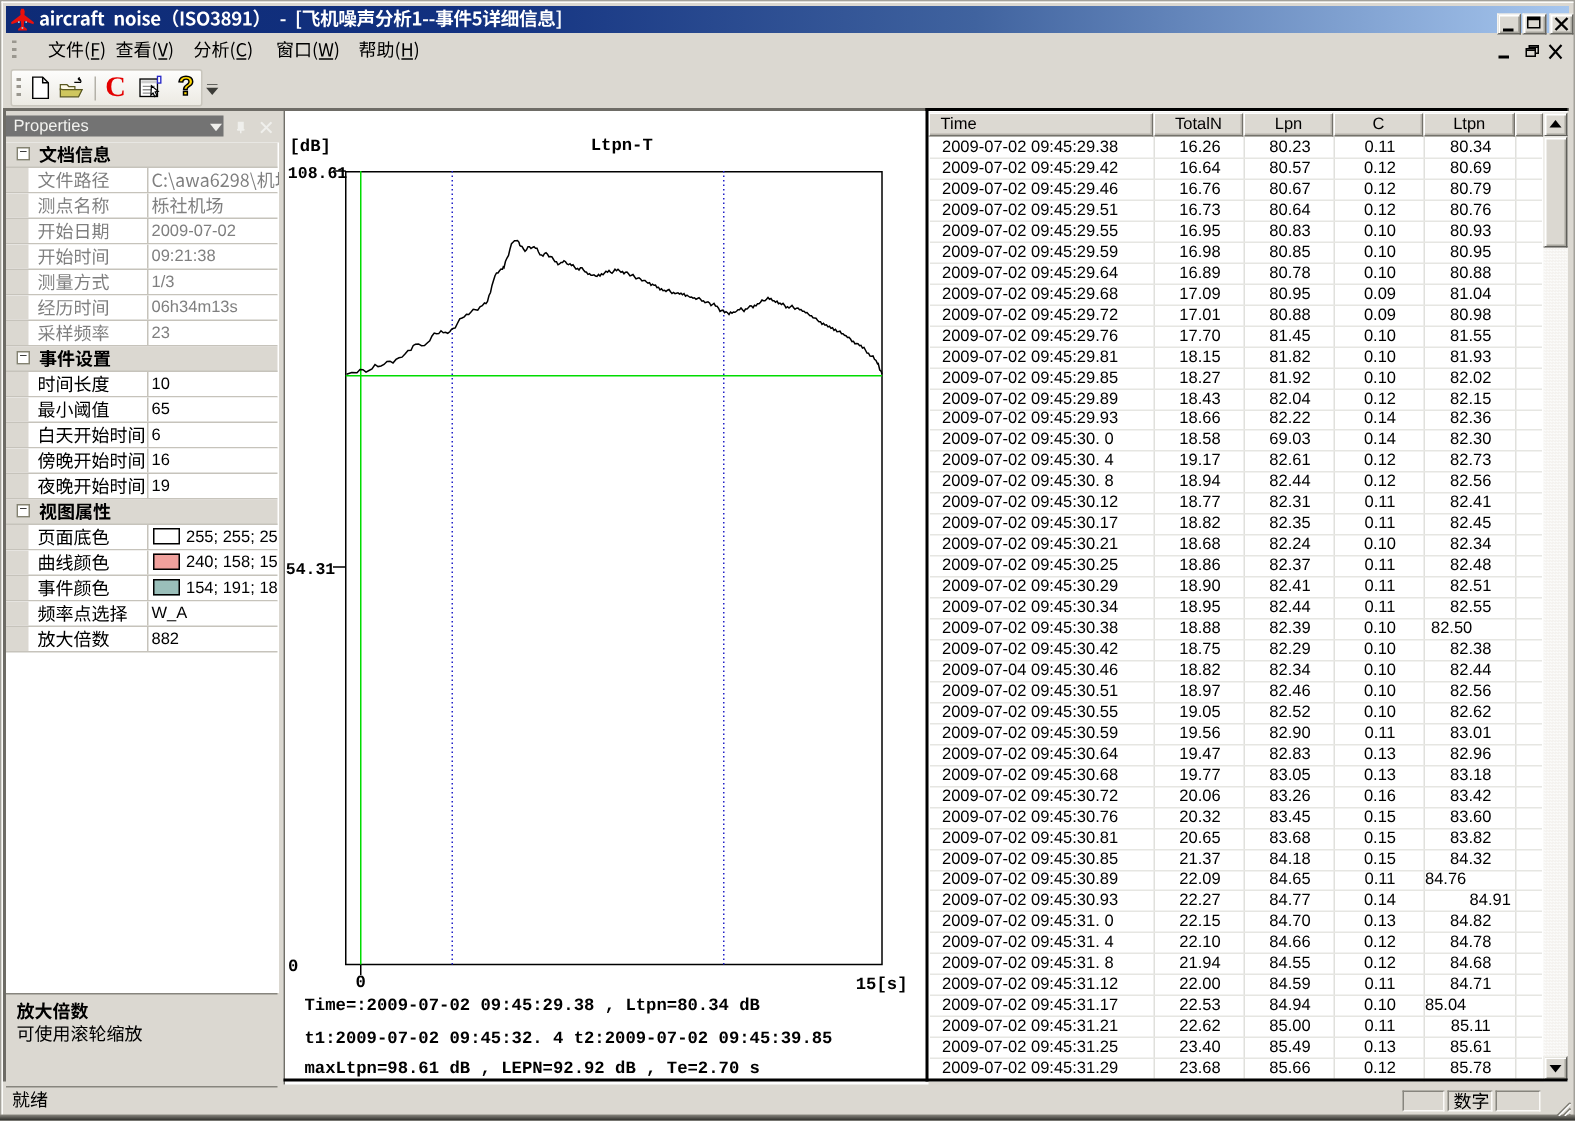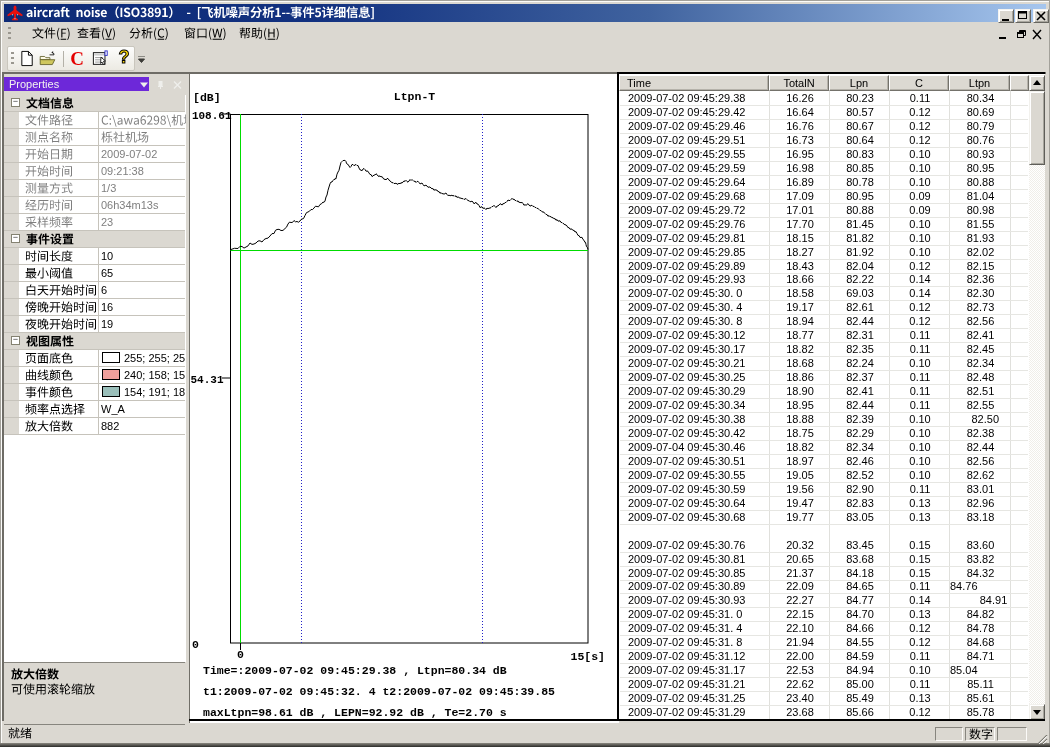--- a/index.html
+++ b/index.html
@@ -7,21 +7,21 @@
 svg{display:block}
 #title{left:4px;top:4px;width:1042px;height:18px;background:linear-gradient(to right,#0e2b76 0%,#123180 30%,#40639f 62%,#a6c6ee 100%);}
 .tbtn{top:5px;width:16px;height:14px;background:#dbd8d1;border:1px solid;border-color:#f4f3f0 #66655f #66655f #f4f3f0;box-shadow:inset 1px 1px 0 #fff, inset -1px -1px 0 #a8a69e;font-family:"Liberation Mono",monospace;font-weight:bold;font-size:11px;line-height:12px;text-align:center;color:#000}
 #menubar{left:2px;top:24px;width:1046px;height:20px}
 .menuitem{top:3px;height:16px;}
 .grip{width:3px;background-image:repeating-linear-gradient(to bottom,#9a978f 0,#9a978f 2px,transparent 2px,transparent 5px)}
 #toolband{left:7px;top:46px;width:128px;height:25px;background:linear-gradient(#fdfdfc,#eceae3);border:1px solid #c9c6bd;border-radius:2px;}
 .ticon{top:4px;width:17px;height:17px}
 #client{left:2px;top:72px;width:1044px;height:651px;background:#dbd8d1}
 #props{left:1px;top:2px;width:182px;height:649px}
-#phead{left:1px;top:3px;width:145px;height:14px;background:#6d28d9;color:#f2f2ef;font-size:11px;line-height:14px;padding-left:5px}
+#phead{left:1px;top:3px;width:145px;height:14px;background:#737373;color:#f2f2ef;font-size:11px;line-height:14px;padding-left:5px}
 #pgrid{left:1px;top:21px;width:182px;height:567px;background:#fff;overflow:hidden}
 .prow{left:0;width:181px;height:17px;border-bottom:1px solid #c6c3bb;background:#fff}
 .psec{background:#dbd8d1;}
 .pindent{left:0;top:0;width:15px;height:16px;background:#dbd8d1}
 .plabel{left:21px;top:2px}
 .pval{left:97px;top:2px;font-size:11px;color:#000;white-space:nowrap}
 .pvalg{color:#7f7f7f}
 .psep{position:absolute;left:94px;top:0;width:1px;height:16px;background:#c6c3bb}
 .minus{left:7px;top:3px;width:9px;height:9px;background:#fff;border:1px solid #848271;font:9px "Liberation Mono";line-height:7px;text-align:center;color:#333}
 .swatch{width:18px;height:11px;border:1px solid #000;top:2px;left:98px}
@@ -559,21 +559,21 @@
 <span class="tc" style="left:150px;width:60px;text-align:center">18.95</span>
 <span class="tc" style="left:210px;width:60px;text-align:center">82.44</span>
 <span class="tc" style="left:270px;width:60px;text-align:center">0.11</span>
 <span class="tc" style="left:330px;width:61px;text-align:center">82.55</span>
 </div>
 <div class="abs trow" style="top:339.0px">
 <span class="tc" style="left:8px">2009-07-02 09:45:30.38</span>
 <span class="tc" style="left:150px;width:60px;text-align:center">18.88</span>
 <span class="tc" style="left:210px;width:60px;text-align:center">82.39</span>
 <span class="tc" style="left:270px;width:60px;text-align:center">0.10</span>
-<span class="tc" style="left:318px;width:61px;text-align:right">82.50</span>
+<span class="tc" style="left:334px;width:61px;text-align:left">82.50</span>
 </div>
 <div class="abs trow" style="top:352.9px">
 <span class="tc" style="left:8px">2009-07-02 09:45:30.42</span>
 <span class="tc" style="left:150px;width:60px;text-align:center">18.75</span>
 <span class="tc" style="left:210px;width:60px;text-align:center">82.29</span>
 <span class="tc" style="left:270px;width:60px;text-align:center">0.10</span>
 <span class="tc" style="left:330px;width:61px;text-align:center">82.38</span>
 </div>
 <div class="abs trow" style="top:366.9px">
 <span class="tc" style="left:8px">2009-07-04 09:45:30.46</span>
@@ -609,20 +609,27 @@
 <span class="tc" style="left:210px;width:60px;text-align:center">82.83</span>
 <span class="tc" style="left:270px;width:60px;text-align:center">0.13</span>
 <span class="tc" style="left:330px;width:61px;text-align:center">82.96</span>
 </div>
 <div class="abs trow" style="top:436.6px">
 <span class="tc" style="left:8px">2009-07-02 09:45:30.68</span>
 <span class="tc" style="left:150px;width:60px;text-align:center">19.77</span>
 <span class="tc" style="left:210px;width:60px;text-align:center">83.05</span>
 <span class="tc" style="left:270px;width:60px;text-align:center">0.13</span>
 <span class="tc" style="left:330px;width:61px;text-align:center">83.18</span>
+</div>
+<div class="abs trow" style="top:450.6px">
+<span class="tc" style="left:8px">2009-07-02 09:45:30.72</span>
+<span class="tc" style="left:150px;width:60px;text-align:center">20.06</span>
+<span class="tc" style="left:210px;width:60px;text-align:center">83.26</span>
+<span class="tc" style="left:270px;width:60px;text-align:center">0.16</span>
+<span class="tc" style="left:330px;width:61px;text-align:center">83.42</span>
 </div>
 <div class="abs trow" style="top:464.6px">
 <span class="tc" style="left:8px">2009-07-02 09:45:30.76</span>
 <span class="tc" style="left:150px;width:60px;text-align:center">20.32</span>
 <span class="tc" style="left:210px;width:60px;text-align:center">83.45</span>
 <span class="tc" style="left:270px;width:60px;text-align:center">0.15</span>
 <span class="tc" style="left:330px;width:61px;text-align:center">83.60</span>
 </div>
 <div class="abs trow" style="top:478.5px">
 <span class="tc" style="left:8px">2009-07-02 09:45:30.81</span>

